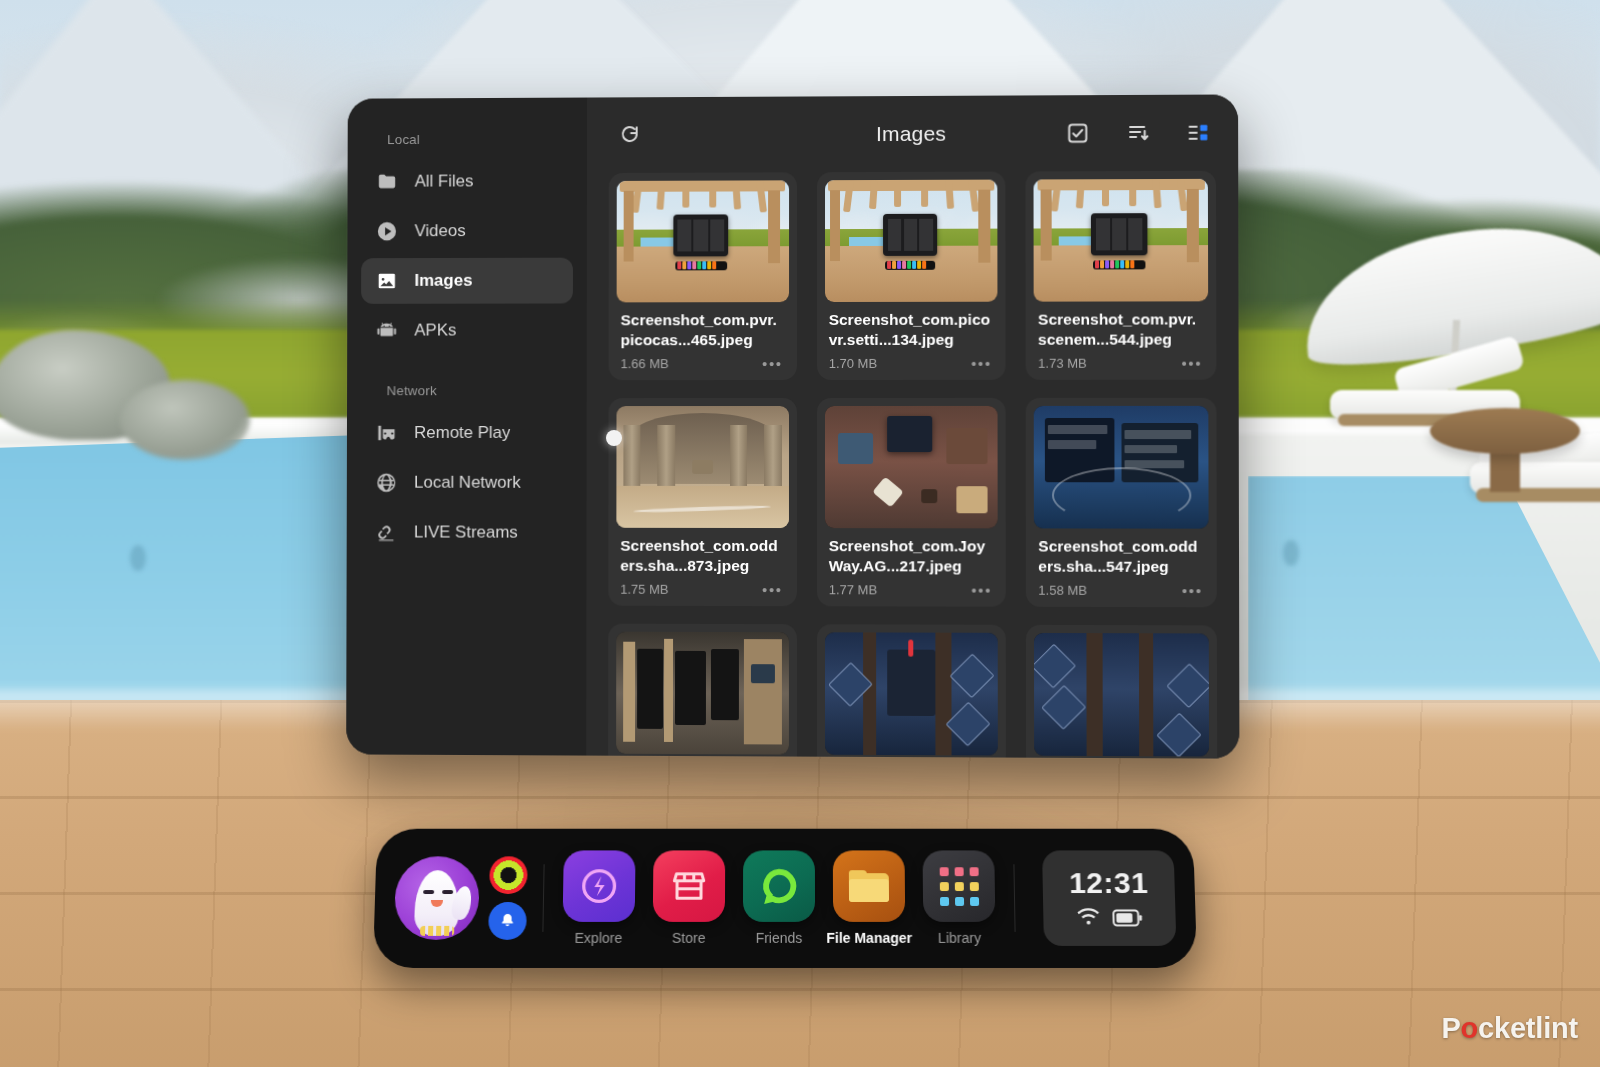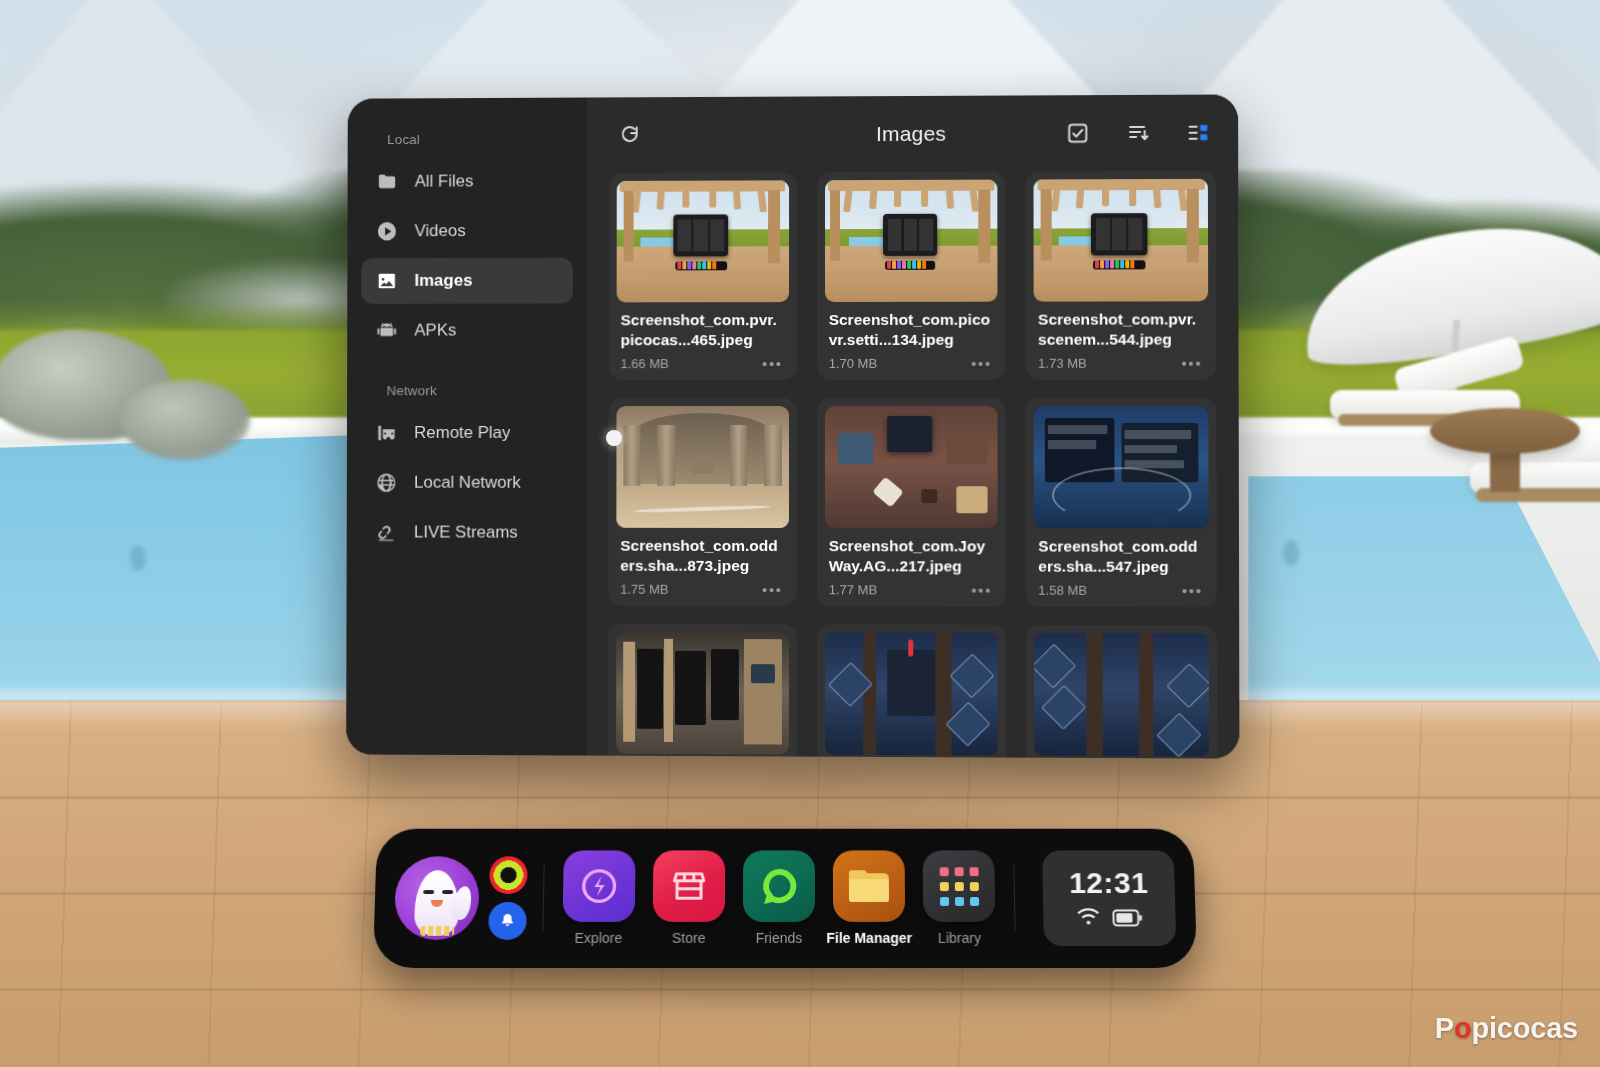--- a/index.html
+++ b/index.html
@@ -899,16 +899,16 @@
           <rect x="3.6" y="4.6" width="15" height="8.8" rx="1.5" fill="#e8e8e8"></rect>
           <rect x="25" y="6.4" width="2.4" height="5.2" rx="1" fill="#e8e8e8"></rect>
         </svg>
       </div>
     </div>
   </div>
 
   <div class="watermark">
     <span>P</span>
       <span class="wm-flame">o</span>
-      <span>picocas</span>
+      <span>cketlint</span>
   </div>
 
 </div>
 
 </body></html>

